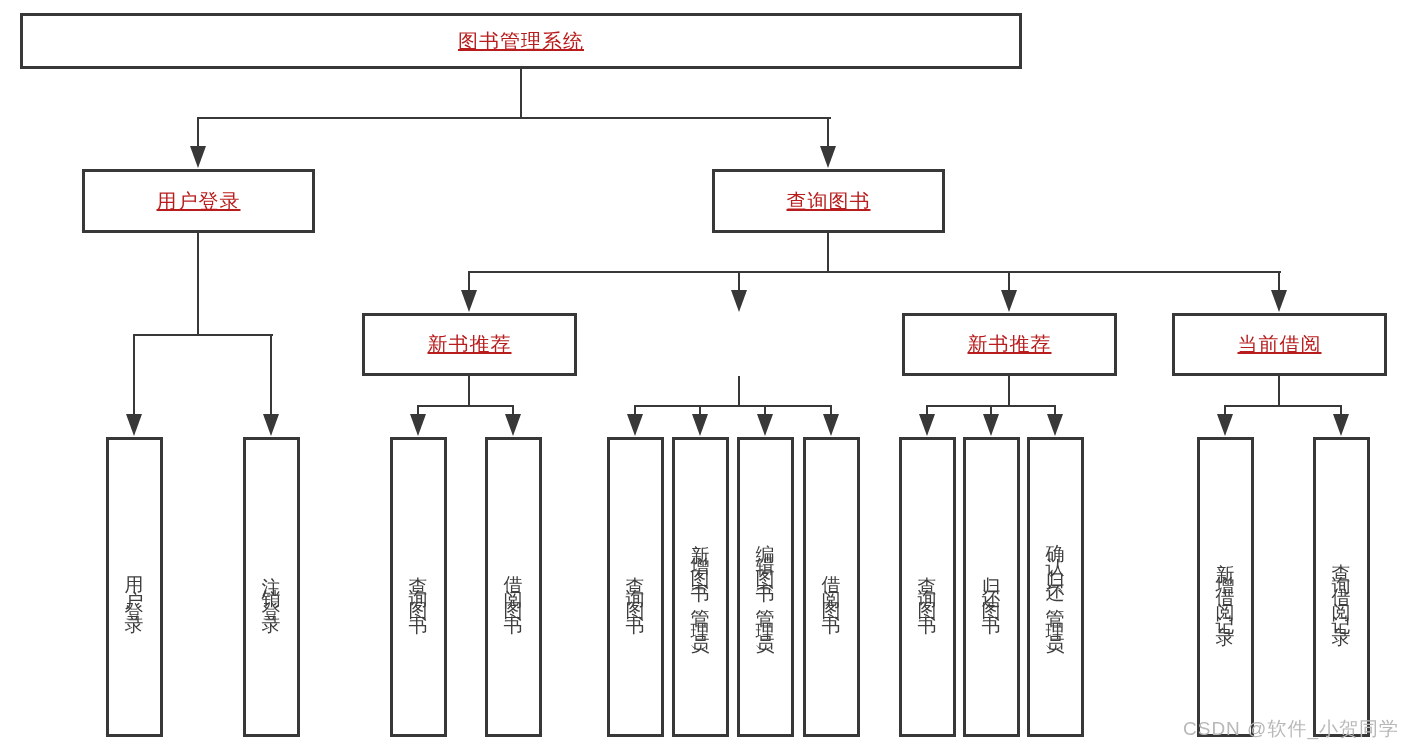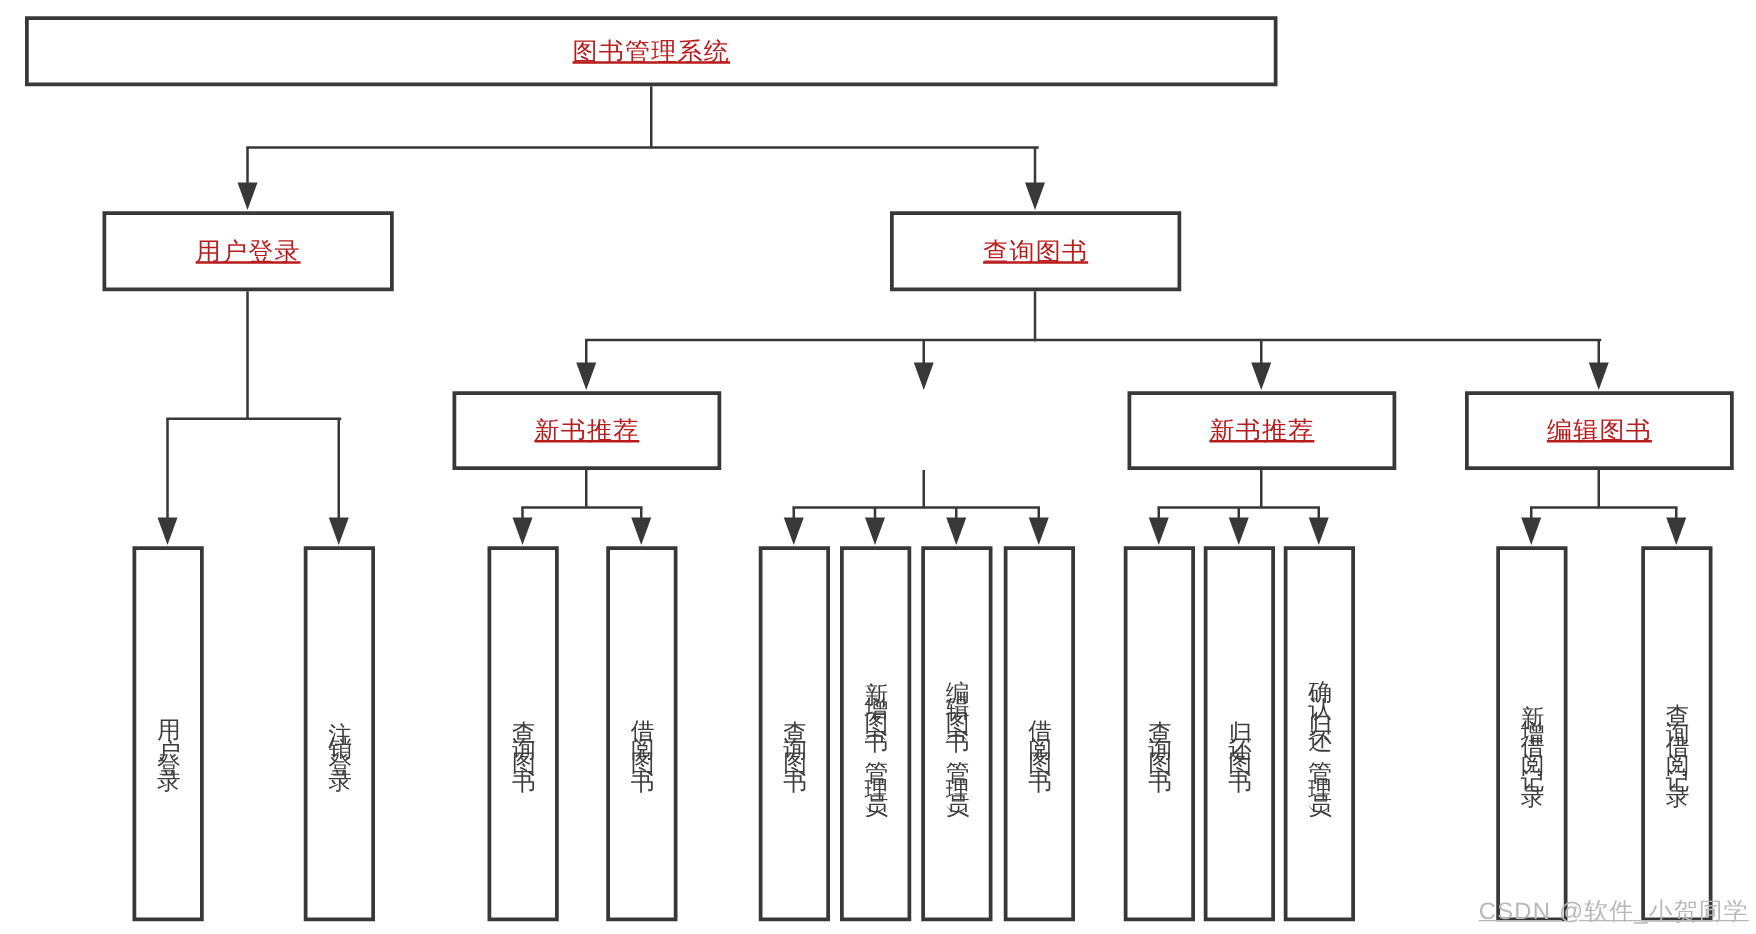--- a/index.html
+++ b/index.html
@@ -23,36 +23,36 @@
     white-space:nowrap;
   }
   .l{position:absolute;background:#383838;}
   .a{
     position:absolute;width:0;height:0;
     border-left:8px solid transparent;border-right:8px solid transparent;
     border-top:22px solid #383838;
   }
   .wm{
     position:absolute;left:1183px;top:716px;z-index:5;
-    font-size:19px;color:#b8b8b8;white-space:nowrap;letter-spacing:1px;text-decoration:underline;
+    font-size:19px;color:#b8b8b8;white-space:nowrap;letter-spacing:1px;
   }
 </style>
 </head>
 <body>
 
 <div id="canvas">
 
   <div class="b" style="left:20px;top:13px;width:1002px;height:56px">图书管理系统</div>
 
   <div class="b" style="left:82px;top:169px;width:233px;height:64px">用户登录</div>
   <div class="b" style="left:712px;top:169px;width:233px;height:64px">查询图书</div>
 
   <div class="b" style="left:362px;top:313px;width:215px;height:63px">新书推荐</div>
   <div class="b" style="left:902px;top:313px;width:215px;height:63px">新书推荐</div>
-  <div class="b" style="left:1172px;top:313px;width:215px;height:63px">编辑图书</div>
+  <div class="b" style="left:1172px;top:313px;width:215px;height:63px">当前借阅</div>
 
   <div class="v" style="left:106px">
     <span class="vt">用户登录</span>
     </div>
   <div class="v" style="left:243px">
     <span class="vt">注销登录</span>
     </div>
 
   <div class="v" style="left:390px">
     <span class="vt">查询图书</span>

